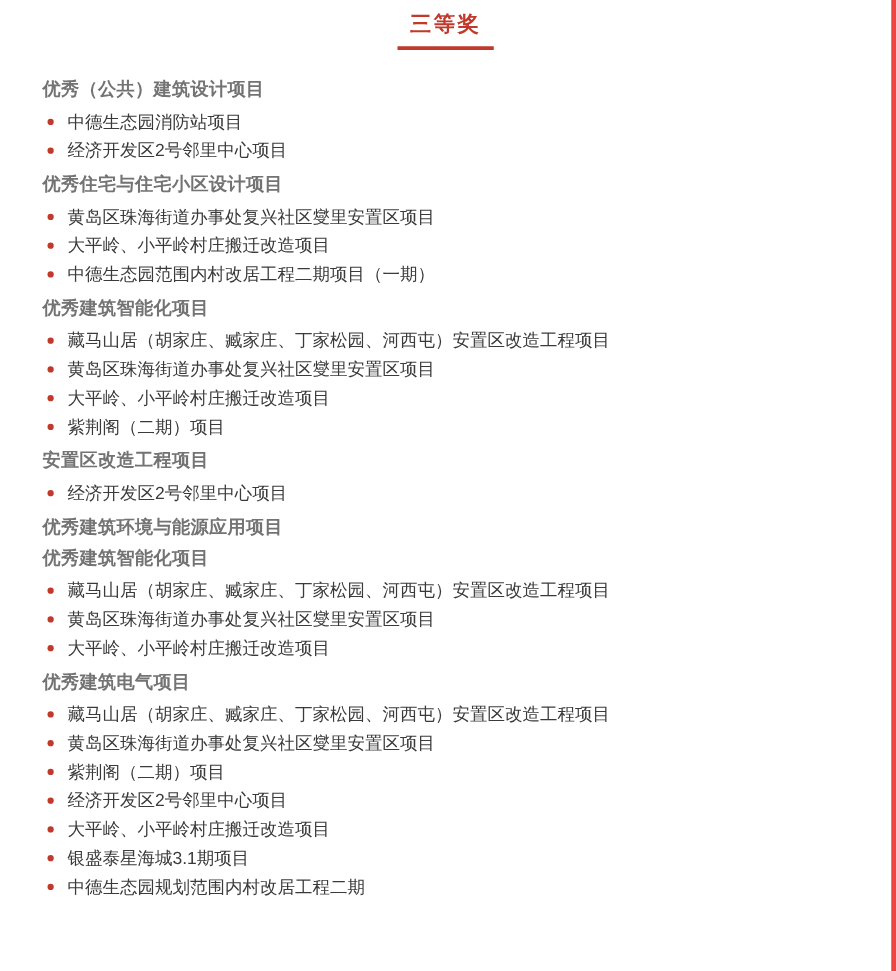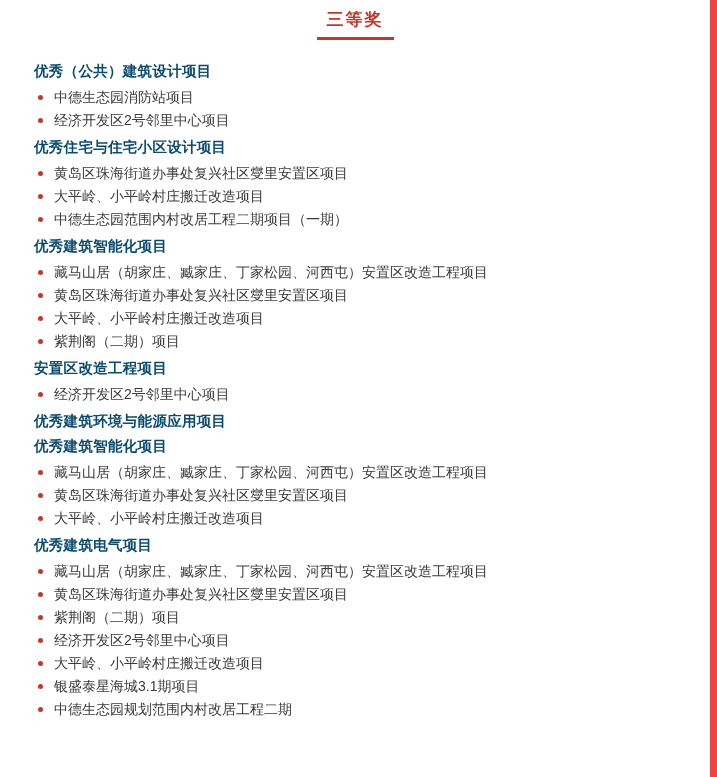--- a/index.html
+++ b/index.html
@@ -12,21 +12,21 @@
     background: #ffffff;
     font-family: "Liberation Sans", sans-serif;
     color: #2f2f2f;
     overflow: hidden;
   }
   .page {
     position: relative;
     width: 717px;
     height: 777px;
     box-sizing: border-box;
-    border-right: 7px solid #ef4444;
+    border-right: 4px solid #ef4444;
     background: #ffffff;
   }
   .title-wrap {
     text-align: center;
     padding-top: 6px;
   }
   .doc-title {
     display: inline-block;
     font-size: 17px;
     font-weight: bold;
@@ -37,21 +37,21 @@
   }
   .content {
     padding: 16px 22px 0 30px;
   }
   .section {
     margin-bottom: 2px;
   }
   .section-heading {
     font-size: 14.5px;
     font-weight: bold;
-    color: #0c4a6e;
+    color: #737373;
     margin: 6px 0 5px 4px;
     letter-spacing: 0.3px;
   }
   ul.items {
     list-style: none;
     margin: 0 0 4px 0;
     padding: 0;
   }
   ul.items li {
     position: relative;

